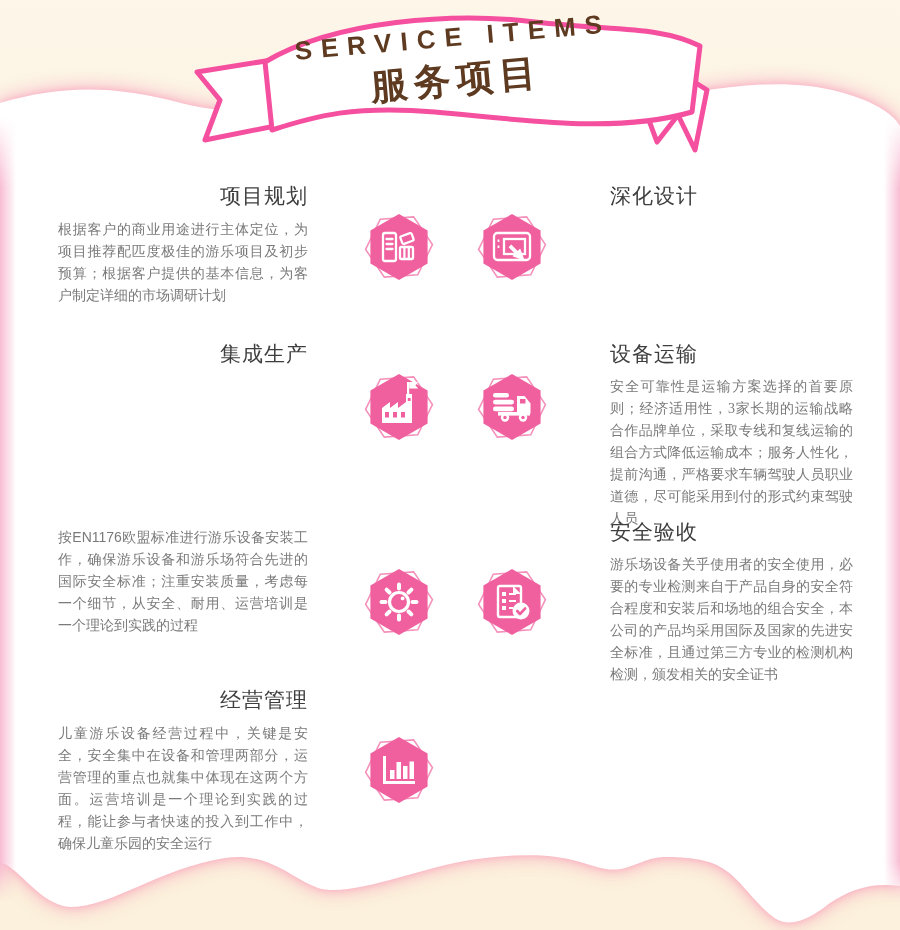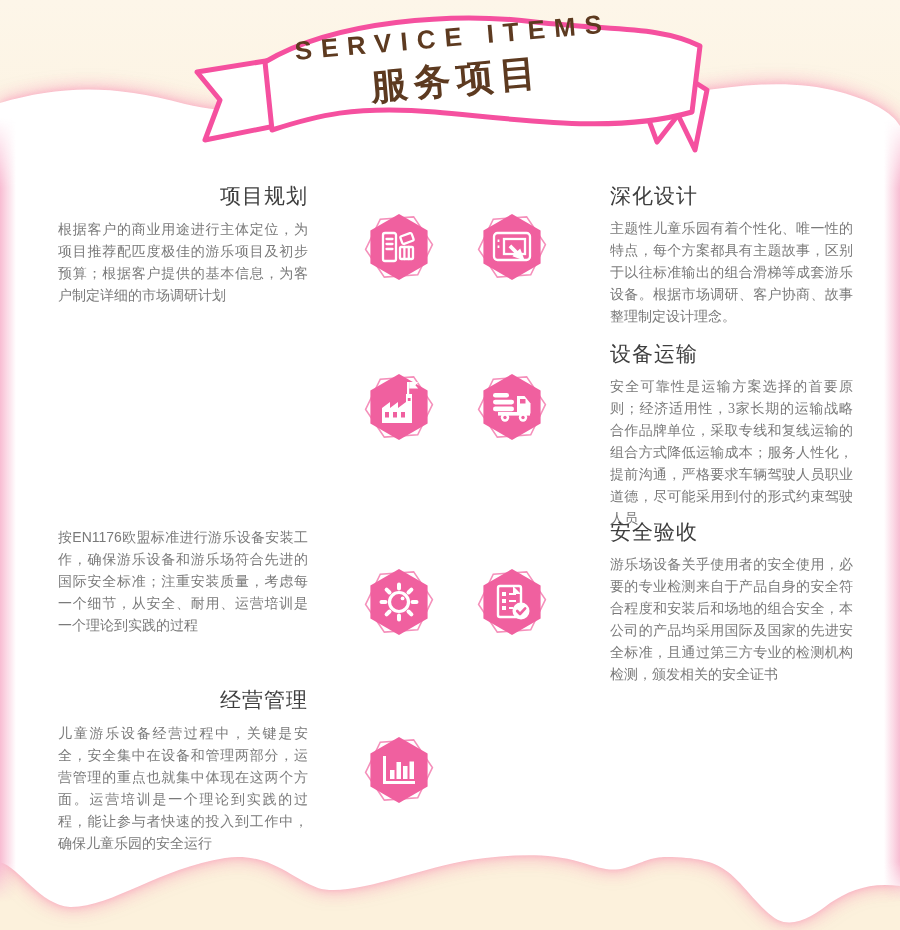--- a/index.html
+++ b/index.html
@@ -124,26 +124,26 @@
           <path stroke-width="1.8" d="M-13.5 -7.5 v2.5 M-13.5 -1.5 v2.5"></path>
         </g>
         <g transform="translate(5,6) rotate(135)">
           <path fill="#fff" d="M0 -11 L5.5 1 L1.9 1 L1.9 10 L-1.9 10 L-1.9 1 L-5.5 1 Z"></path>
         </g>
       </svg>
     </div>
 
     <div class="block right">
       <h3>深化设计</h3>
-      <p>主题性儿童乐园有着个性化、唯一性的特点，每个方案都具有主题故事，区别于以往标准输出的组合滑梯等成套游乐设备。根据市场调研、客户协商、故事整理制定设计理念。</p>
     </div>
   </div>
 
   <div class="row" style="top:340px">
     <div class="block left">
+      <h3>集成生产</h3>
     </div>
 
     <div class="hex a" style="top:30px">
       <svg width="74" height="74" viewBox="-37 -37 74 74">
         <polygon class="hex-ring" points="0,-33.5 29,-16.75 29,16.75 0,33.5 -29,16.75 -29,-16.75" transform="rotate(26)"></polygon>
         <polygon class="hex-fill" points="0,-33 28.6,-16.5 28.6,16.5 0,33 -28.6,16.5 -28.6,-16.5"></polygon>
         <g transform="translate(0,2)">
           <path fill="#fff" d="M-17 14 V-1 L-9 -7 V-1 L-1 -7 V-1 L7 -7 V-15 H13 V14 Z"></path>
           <rect x="8" y="-27" width="2.2" height="12" fill="#fff"></rect>
           <path fill="#fff" d="M10.2 -27 h9 l-2.8 3.2 2.8 3.2 h-9 z"></path>

